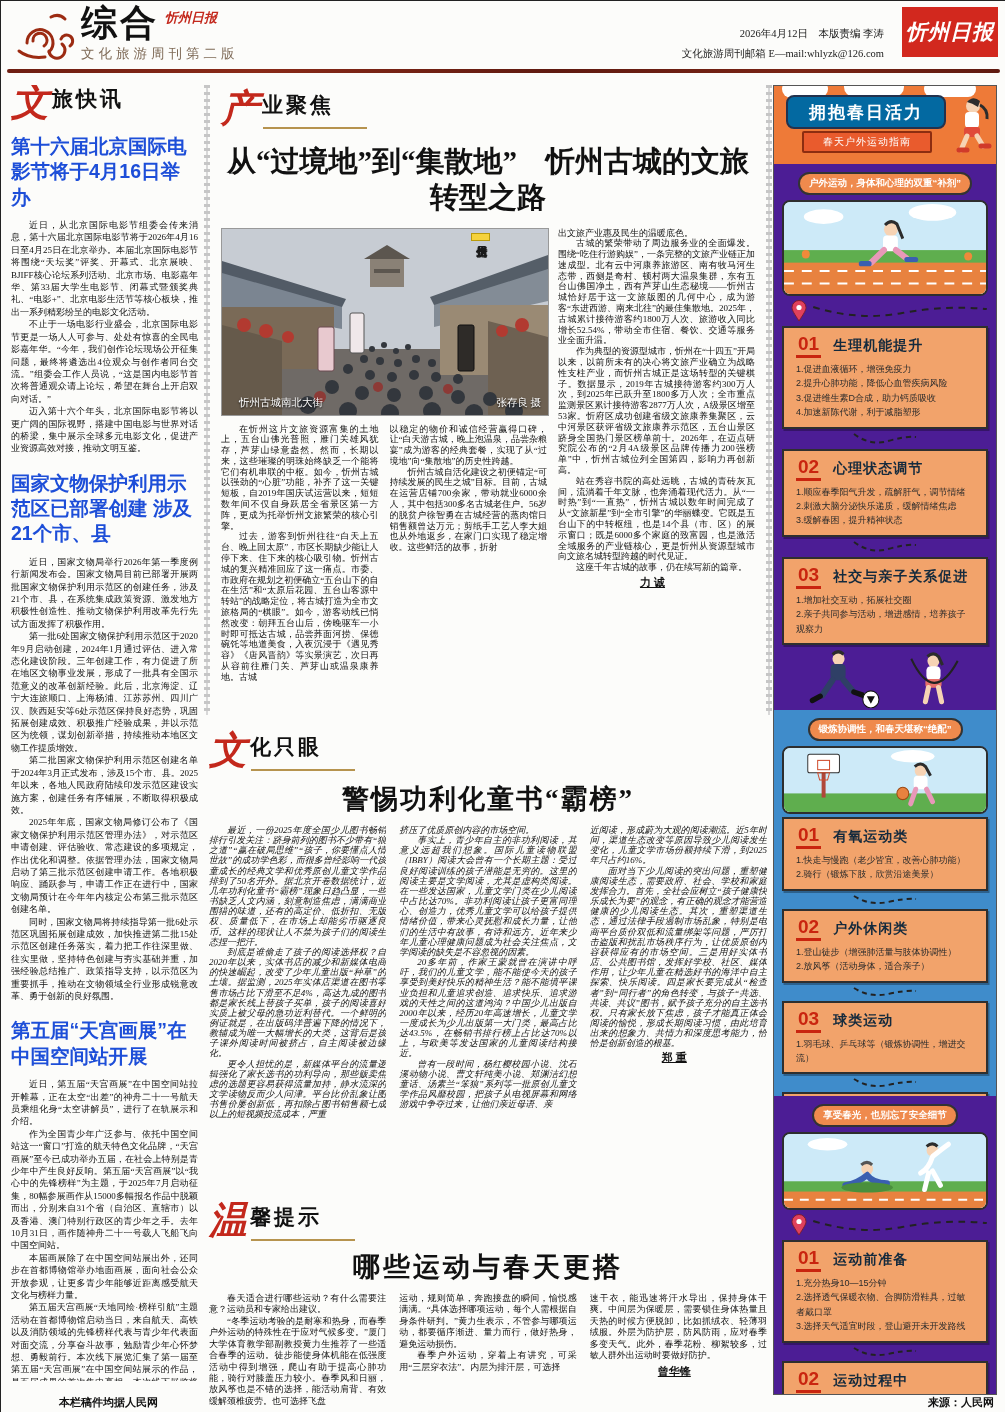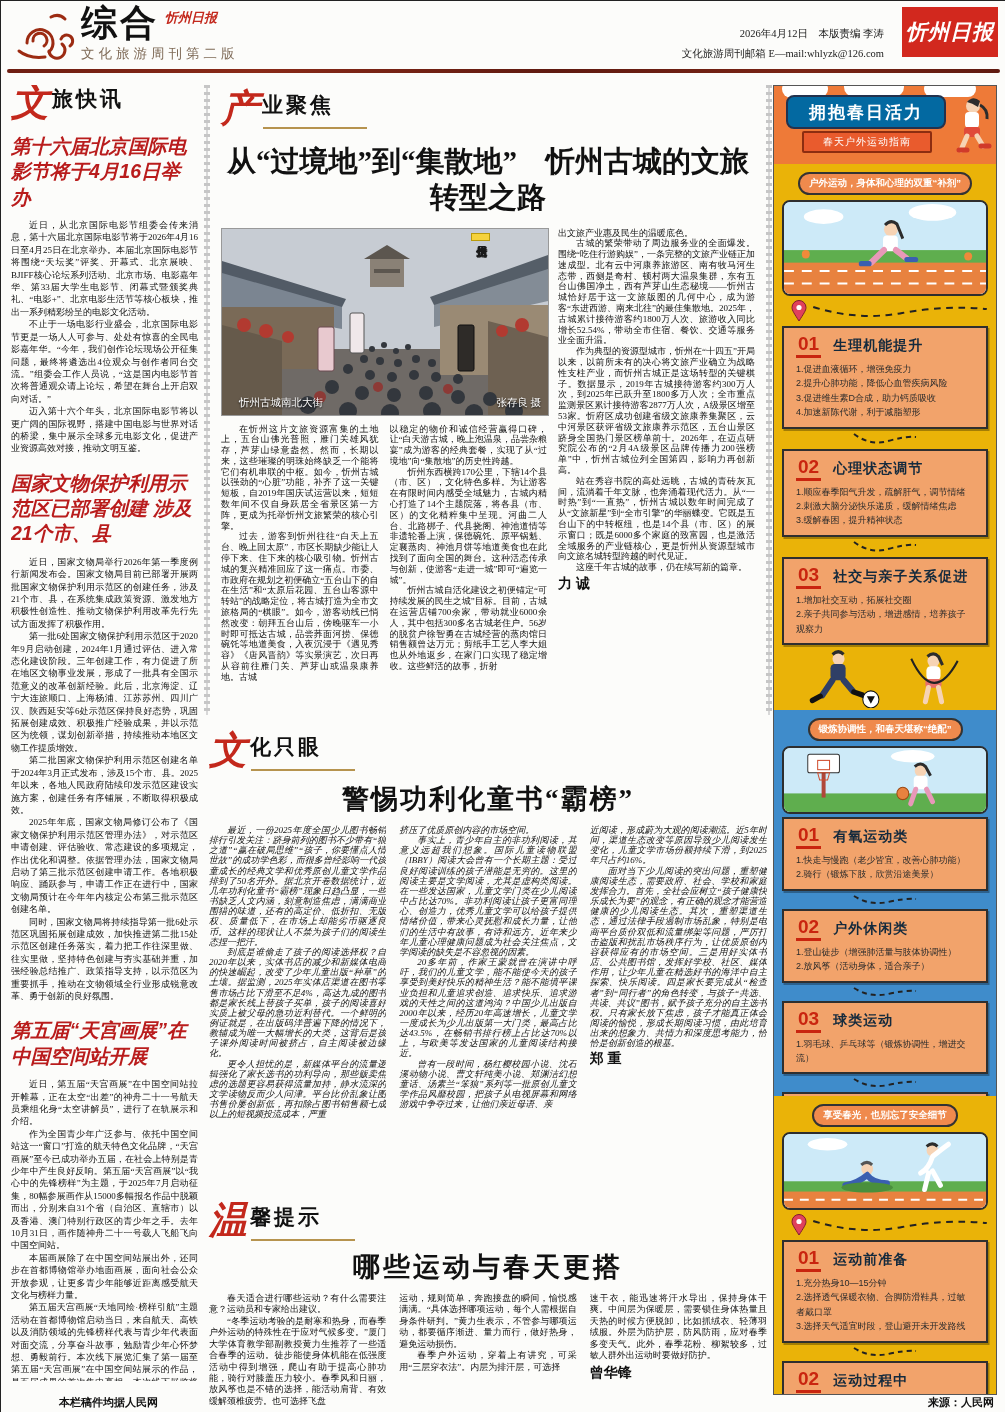--- a/index.html
+++ b/index.html
@@ -23,21 +23,21 @@
 
   
   .sec-badge{display:flex;align-items:flex-end;gap:3px;}
   .badge-lead{font-size:38px;line-height:.85;color:#c3281c;font-weight:bold;font-style:italic;font-family:"DejaVu Serif",serif;}
   .badge-rest{font-size:21px;font-weight:bold;letter-spacing:3px;padding-bottom:5px;font-family:"Liberation Sans",sans-serif;}
   .gold-rule{height:2px;background:#b6934e;width:104px;margin:3px 0 0 42px;}
 
   
   .left-col{position:absolute;left:10px;top:84px;width:187px;height:1296px;overflow:hidden;}
   .left-col h2{font-family:"Liberation Sans",sans-serif;font-size:19.5px;line-height:1.3;font-weight:bold;
-               margin:16px 0 9px;color:#b91c1c;font-style:italic;}
+               margin:16px 0 9px;color:#1d4ed8;}
   .left-col p{font-size:9px;line-height:1.38;text-align:justify;text-indent:2em;margin:0;}
   .left-footer{position:absolute;left:10px;top:1388px;width:187px;background:#fcfcfa;
                font-family:"Liberation Sans",sans-serif;font-weight:bold;font-size:11px;text-align:center;}
 
   
   .center-col{position:absolute;left:204px;top:84px;width:566px;height:1312px;}
   .industry{position:relative;height:628px;padding:6px 16px 0;}
   .industry::before,.industry::after{content:"";position:absolute;top:0;bottom:4px;width:6px;
       background:repeating-linear-gradient(180deg,#c6c6c6 0 3px,transparent 3px 7px),
                  linear-gradient(90deg,transparent 0 2px,#d8d8d8 2px 4px,transparent 4px);}
@@ -49,21 +49,21 @@
   .photo-caption{position:absolute;left:17px;bottom:5px;color:#fff;font-size:10.5px;text-shadow:0 1px 2px #000;}
   .photo-credit{position:absolute;right:7px;bottom:5px;color:#fff;font-size:10.5px;text-shadow:0 1px 2px #000;}
   .photo-sign{position:absolute;right:58px;top:4px;width:15px;background:#f5d23c;color:#1a1a1a;
               font-weight:bold;font-size:11px;line-height:1.15;text-align:center;padding:3px 1px;
               writing-mode:vertical-rl;text-orientation:upright;border:1px solid #b99a0a;}
   .two-cols{display:flex;gap:11px;margin-top:8px;height:280px;overflow:hidden;}
   .tcol{flex:1;overflow:hidden;}
   .ib-right{flex:1;height:474px;overflow:hidden;}
   .news-text p{font-size:9px;line-height:1.2;text-align:justify;text-indent:2em;margin:0;}
   .cont p:first-child{text-indent:0;}
-  .byline{text-align:left;font-weight:bold;font-size:14px;padding:2px 8px 0 0;font-family:"Liberation Sans",sans-serif;}
+  .byline{text-align:center;font-weight:bold;font-size:11px;padding:2px 8px 0 0;font-family:"Liberation Sans",sans-serif;text-decoration:underline;}
 
   .culture{position:relative;margin-top:14px;height:462px;padding:0 4px;}
   .culture h1{font-size:27px;font-weight:bold;text-align:center;letter-spacing:2px;margin:10px 0 8px;}
   .three-cols{display:flex;gap:13px;overflow:hidden;}
   .culture .three-cols{height:336px;}
   .ccol{flex:1;overflow:hidden;}
   .culture p{font-size:9px;line-height:1.13;font-style:italic;text-align:justify;text-indent:2em;margin:0;}
   .culture .byline{font-style:normal;}
 
   .tips{position:relative;margin-top:8px;height:196px;padding:0 4px;}
@@ -76,21 +76,21 @@
       border:1px solid #555;overflow:hidden;display:flex;flex-direction:column;}
   .ig-banner{position:relative;height:78px;background:#ee7a38;flex:none;overflow:hidden;}
   .ig-cloud{position:absolute;background:#fff;border-radius:20px;}
   .ig-title{position:absolute;left:12px;top:9px;width:156px;height:30px;background:#0369a1;border:2px solid #23324e;
             border-radius:8px;color:#fff;font-weight:bold;font-size:17px;letter-spacing:2px;
             display:flex;align-items:center;justify-content:center;}
   .ig-sub{position:absolute;left:28px;top:45px;width:126px;height:18px;background:#e95b2d;border:2px solid #8c2d10;
           border-radius:2px;color:#fff;font-size:10px;display:flex;align-items:center;justify-content:center;letter-spacing:1px;}
   .ig-runner{position:absolute;right:3px;top:8px;}
   .ig-sec{flex:none;padding:6px 7px 4px;}
-  .ig-green{background:#eab308;}
+  .ig-green{background:#4c1d95;}
   .ig-blue{background:#3f8ccb;}
   .bubble{margin:2px auto 5px;background:#ef8a4d;border:2px solid #333;border-radius:13px;color:#fff;
           font-size:9.5px;font-weight:bold;padding:3px 9px;width:fit-content;max-width:198px;text-align:center;}
   .scene{position:relative;height:92px;background:#cfeaf7;border:2px solid #2e2e2e;border-radius:8px;overflow:hidden;margin:0 1px 3px;}
   .scene.small{height:60px;background:transparent;border:none;}
   .pin-row{display:flex;align-items:center;gap:4px;height:24px;padding-left:10px;}
   .squiggle{flex:1;}
   .card{background:#f2a36b;border:2px solid #2f2f2f;border-radius:0;padding:6px 12px 7px;margin:3px 1px;
         box-shadow:1.5px 2px 0 rgba(0,0,0,.3);}
   .card-head{display:flex;align-items:baseline;gap:12px;margin-bottom:4px;}
@@ -250,21 +250,20 @@
             <div class="photo-caption">忻州古城南北大街</div>
             <div class="photo-credit">张存良 摄</div>
           </div>
           <div class="two-cols">
             <div class="tcol">
                 <p>在忻州这片文旅资源富集的土地上，五台山佛光普照，雁门关雄风犹存，芦芽山绿意盎然。然而，长期以来，这些璀璨的明珠始终缺乏一个能将它们有机串联的中枢。如今，忻州古城以强劲的“心脏”功能，补齐了这一关键短板，自2019年国庆试运营以来，短短数年间不仅自身跃居全省景区第一方阵，更成为托举忻州文旅繁荣的核心引擎。</p>
                 <p>过去，游客到忻州往往“白天上五台、晚上回太原”，市区长期缺少能让人停下来、住下来的核心吸引物。忻州古城的复兴精准回应了这一痛点。市委、市政府在规划之初便确立“五台山下的自在生活”和“太原后花园、五台山客源中转站”的战略定位，将古城打造为全市文旅格局的“棋眼”。如今，游客动线已悄然改变：朝拜五台山后，傍晚驱车一小时即可抵达古城，品尝荞面河捞、保德碗饦等地道美食，入夜沉浸于《遇见秀容》《唐风晋韵》等实景演艺，次日再从容前往雁门关、芦芽山或温泉康养地。古城</p>
               </div>
             <div class="tcol cont">
                 <p>以稳定的物价和诚信经营赢得口碑，让“白天游古城，晚上泡温泉，品尝杂粮宴”成为游客的经典套餐，实现了从“过境地”向“集散地”的历史性跨越。</p>
-                <p>忻州东西横跨170公里，下辖14个县（市、区），文化特色多样。为让游客在有限时间内感受全域魅力，古城内精心打造了14个主题院落，将各县（市、区）的文化精粹集中呈现。河曲二人台、北路梆子、代县挠阁、神池道情等非遗轮番上演，保德碗饦、原平锅魁、定襄蒸肉、神池月饼等地道美食也在此找到了面向全国的舞台。这种活态传承与创新，使游客“走进一城”即可“遍览一城”。</p>
                 <p>忻州古城自活化建设之初便锚定“可持续发展的民生之城”目标。目前，古城在运营店铺700余家，带动就业6000余人，其中包括300多名古城老住户。56岁的脱贫户徐智勇在古城经营的蒸肉馆日销售额曾达万元；剪纸手工艺人李大姐也从外地返乡，在家门口实现了稳定增收。这些鲜活的故事，折射</p>
               </div>
           </div>
         </div>
         <div class="ib-right cont">
           <div class="cont">
               <p>出文旅产业惠及民生的温暖底色。</p>
               <p>古城的繁荣带动了周边服务业的全面爆发。围绕“吃住行游购娱”，一条完整的文旅产业链正加速成型。北有云中河康养旅游区、南有牧马河生态带，西侧是奇村、顿村两大温泉集群，东有五台山佛国净土，西有芦芽山生态秘境——忻州古城恰好居于这一文旅版图的几何中心，成为游客“东进西游、南来北往”的最佳集散地。2025年，古城累计接待游客约1800万人次、旅游收入同比增长52.54%，带动全市住宿、餐饮、交通等服务业全面升温。</p>
               <p>作为典型的资源型城市，忻州在“十四五”开局以来，以前所未有的决心将文旅产业确立为战略性支柱产业，而忻州古城正是这场转型的关键棋子。数据显示，2019年古城接待游客约300万人次，到2025年已跃升至1800多万人次；全市重点监测景区累计接待游客2877万人次，A级景区增至53家。忻府区成功创建省级文旅康养集聚区，云中河景区获评省级文旅康养示范区，五台山景区跻身全国热门景区榜单前十。2026年，在迈点研究院公布的“2月4A级景区品牌传播力200强榜单”中，忻州古城位列全国第四，影响力再创新高。</p>
               <p>站在秀容书院的高处远眺，古城的青砖灰瓦间，流淌着千年文脉，也奔涌着现代活力。从“一时热”到“一直热”，忻州古城以数年时间完成了从“文旅新星”到“全市引擎”的华丽蝶变。它既是五台山下的中转枢纽，也是14个县（市、区）的展示窗口；既是6000多个家庭的致富园，也是激活全域服务的产业链核心，更是忻州从资源型城市向文旅名城转型跨越的时代见证。</p>

